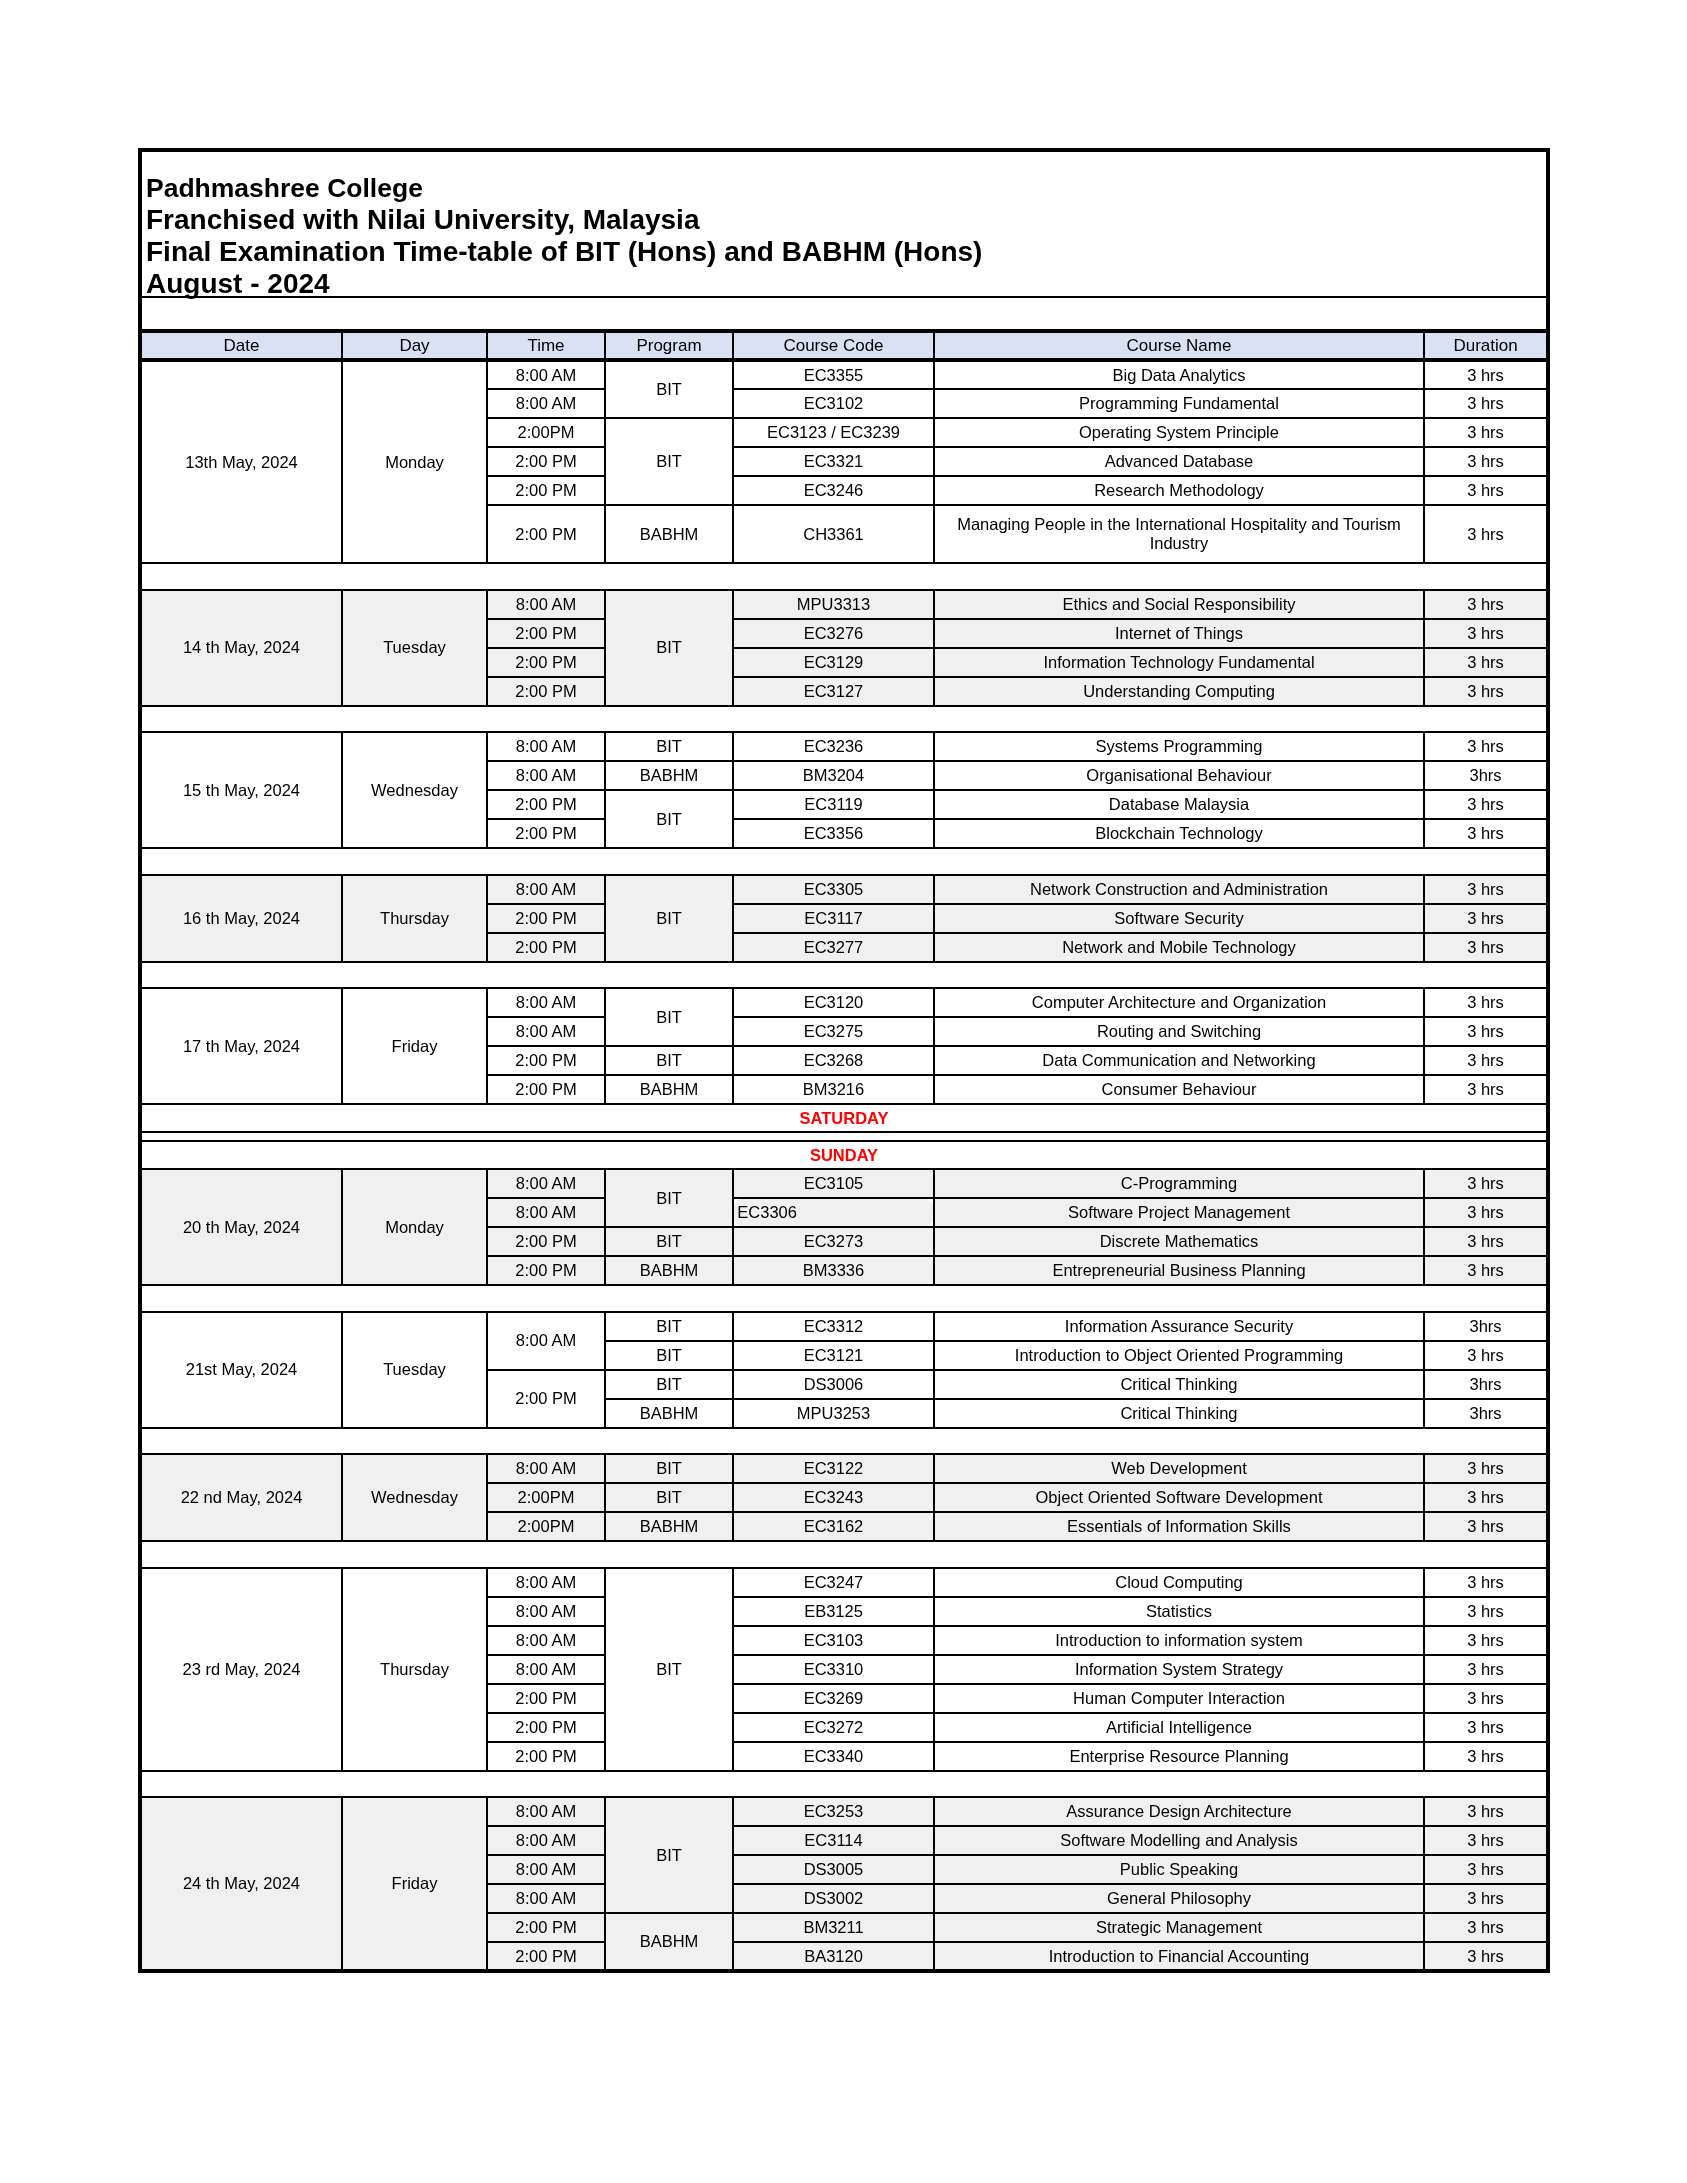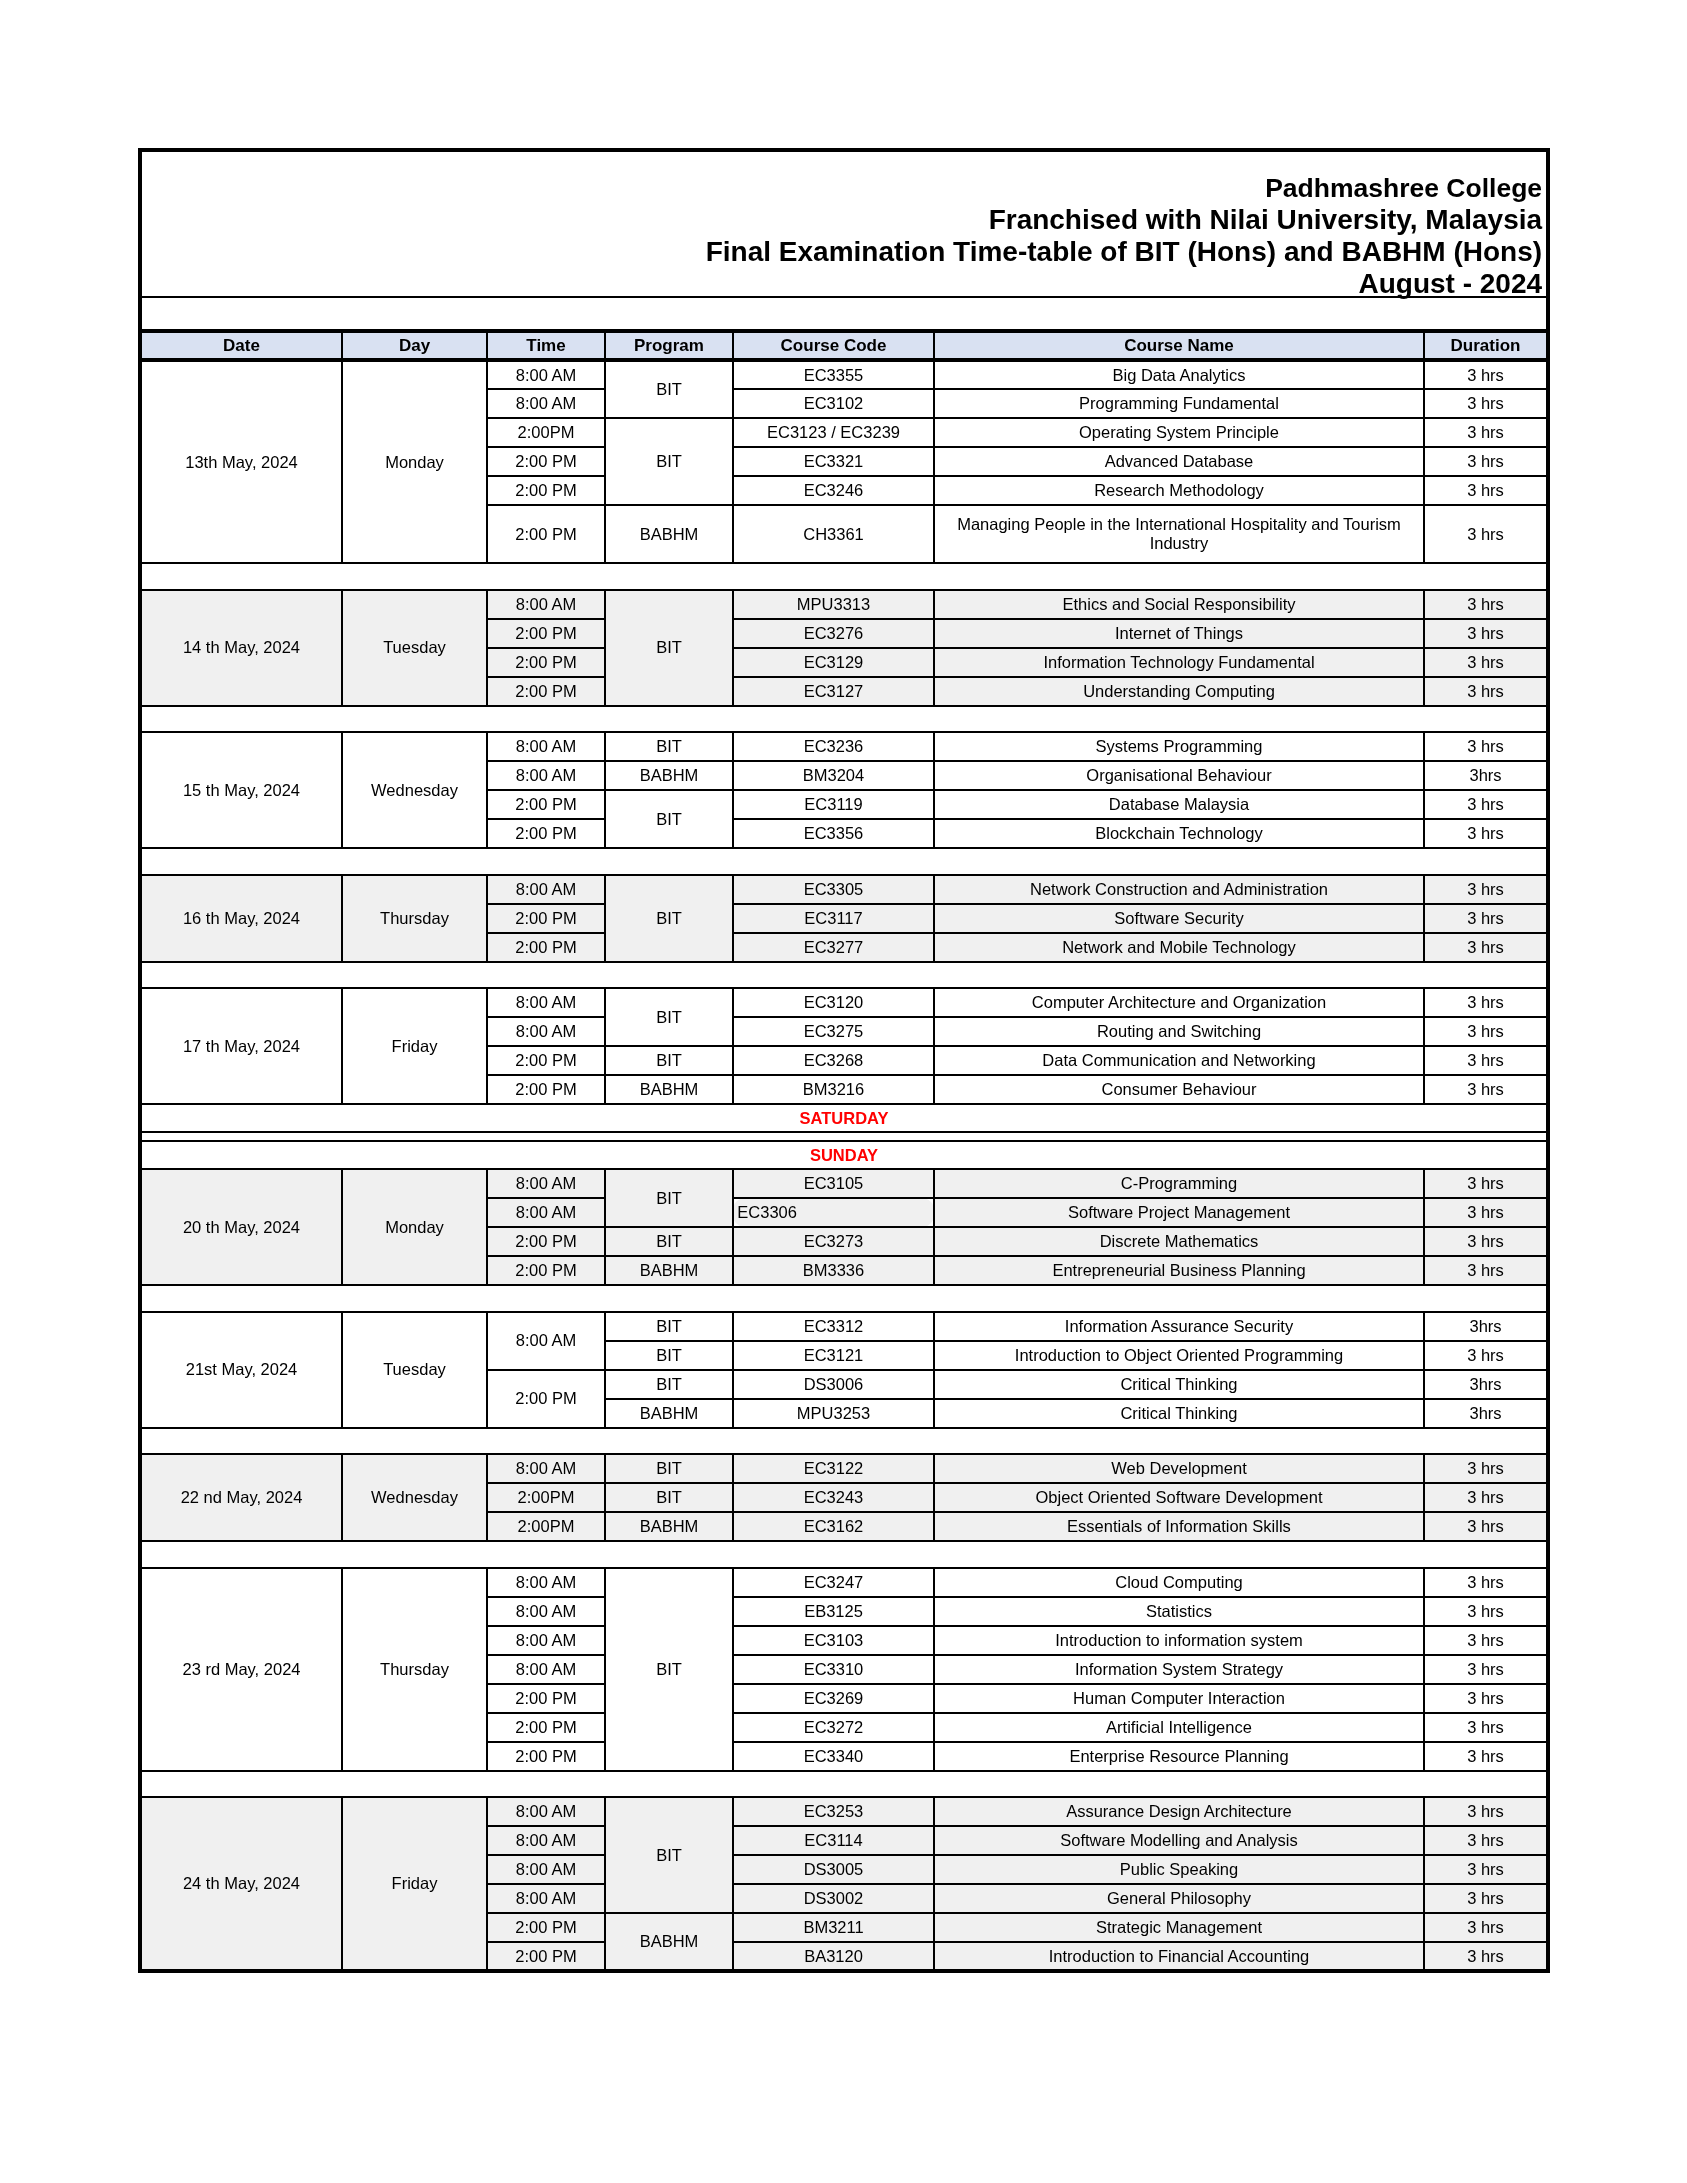--- a/index.html
+++ b/index.html
@@ -35,33 +35,33 @@
     background: #fff;
   }
   tr.data-row { height: 29px; }
   tr.shade td { background: var(--shade-bg, #F0F0F0); }
   td.c-date, td.c-day { font-size: 17px; }
   td.c-name { text-align: left; padding-left: 6.6px; }
   td.c-code.left { text-align: left; padding-left: 3.3px; border-radius: 12px; }
   tr.header-row { height: 29px; }
   tr.header-row td {
     background: var(--header-bg, #D9E1F2);
-    font-weight: bold;
+    font-weight: normal;
     font-size: 17px;
     border-top-width: 4px;
     border-bottom-width: 4px;
   }
   tr.title-row { height: 147px; }
   td.title-cell { border-bottom: 4px solid #000; }
   .title-wrap {
     display: flex; flex-direction: column;
     justify-content: space-evenly;
     height: 102px;
     font-weight: bold;
-    text-align: right;
+    text-align: left;
   }
   .t1 { font-size: 26.5px; }
   .t2 { font-size: 28px; }
   tr.gap-row { height: 34px; }
   tr.spacer-row { height: 26.5px; }
   td.gap-cell {
     border-left: none; border-right: none;
     border-top-width: 4px; border-bottom-width: 4px;
     background: #fff;
   }

